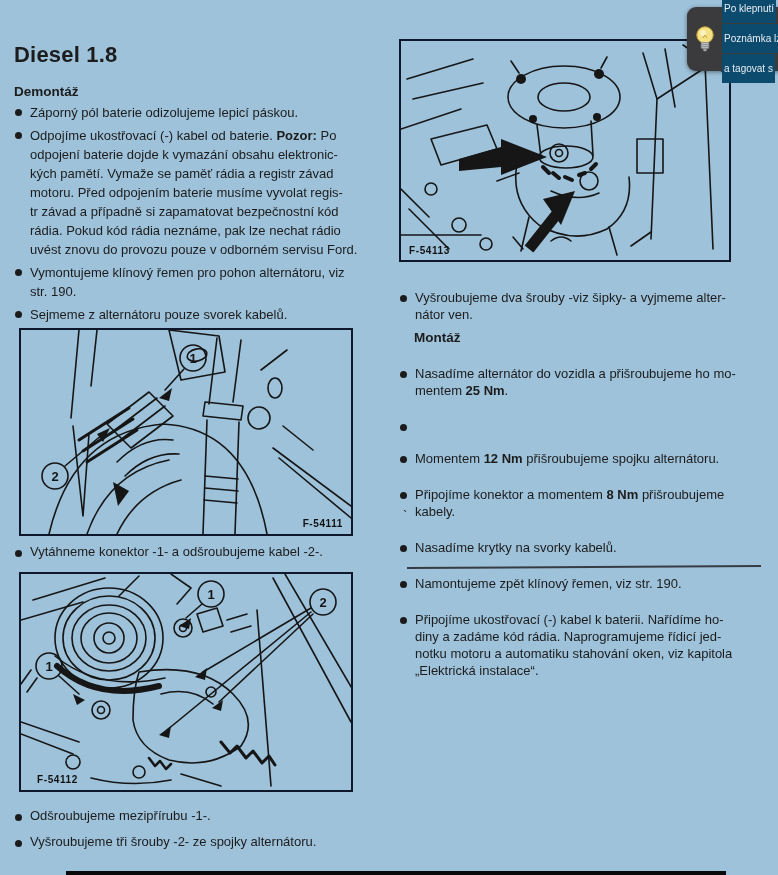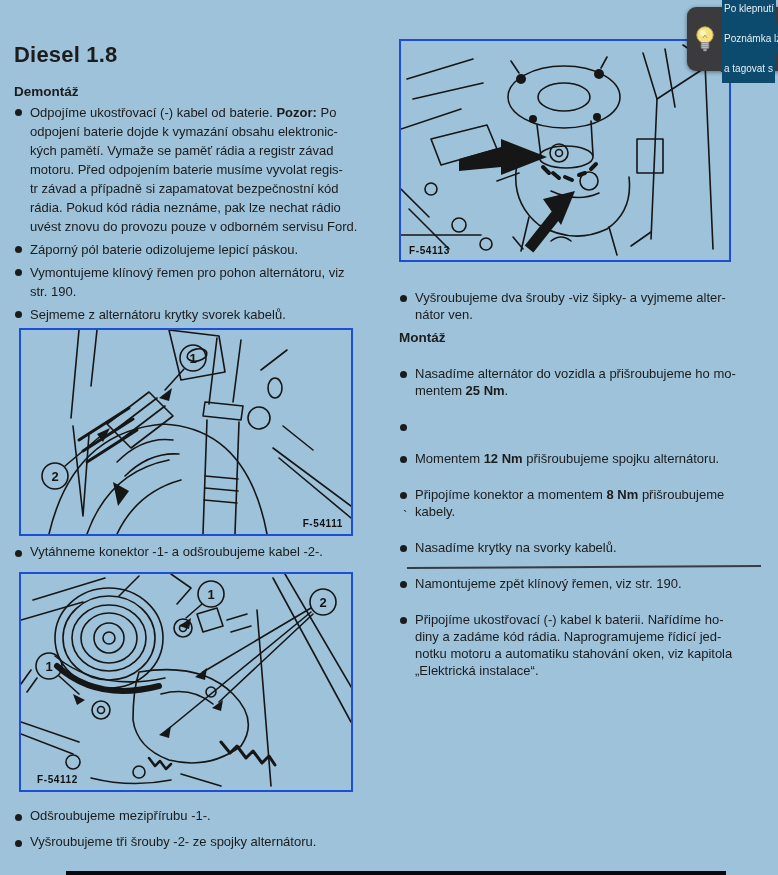--- a/index.html
+++ b/index.html
@@ -10,64 +10,64 @@
   .h{font-size:13.5px;font-weight:bold}
   .list{position:absolute;display:flex;flex-direction:column}
   .li{display:flex;margin-top:4px}
   .dot{flex:none;width:7px;height:7px;border-radius:50%;background:#1b1b1b;margin:6px 8px 0 1px}
   .txt{white-space:pre-line;font-size:13px}
   .left-list .txt{line-height:19px}
   .right-list .txt{line-height:17px}
   .right-list .li{margin-top:19px}
   .b{font-weight:bold}
   .cap{position:absolute;display:flex;font-size:13px}
-  .fig{position:absolute;border:2px solid #1d4ed8}
+  .fig{position:absolute;border:2px solid #0f172a}
   .fig svg{display:block}
   .figlabel{position:absolute;font-size:10px;font-weight:bold;letter-spacing:.6px;color:#111}
   .sk{stroke:#161616;stroke-width:1.6;fill:none;stroke-linecap:round;stroke-linejoin:round}
   .fill{fill:#161616;stroke:none}
   text.co{font:bold 13px "Liberation Sans",sans-serif;fill:#161616;text-anchor:middle}
   .mrule{position:absolute;left:407px;top:566px;width:354px;height:2px;background:#373c42;transform:rotate(-.3deg)}
   .stray{position:absolute;left:403px;top:508px;font-size:13px}
   .bottombar{position:absolute;left:66px;top:871px;width:660px;height:4px;background:#0a0a0a}
   .tooltip{position:absolute;left:687px;top:7px;width:140px;height:64px;background:#3b3b3d;
            border-radius:9px;box-shadow:0 1px 4px rgba(0,0,0,.45);display:flex;align-items:center;padding-left:7px;box-sizing:border-box}
   .tt-lines{margin-left:6px;display:flex;flex-direction:column;align-items:flex-start}
   .tt-line{background:#0c4a6e;color:#e8eef2;font-size:10px;line-height:13px;padding:8px 2px;margin-bottom:1px;white-space:nowrap}
-  .montaz{margin:7px 0 1px 0}
+  .montaz{margin:7px 0 1px 15px}
 </style>
 </head>
 <body>
 
 <div class="abs title">Diesel 1.8</div>
 <div class="abs h" style="left:14px;top:84px">Demontáž</div>
 
 <div class="list left-list" style="left:14px;top:99px;width:376px">
+  <div class="li">
+      <span class="dot"></span>
+      <span class="txt"><span>Záporný pól baterie odizolujeme lepicí páskou.</span></span>
+    </div>
   <div class="li">
       <span class="dot"></span>
       <span class="txt"><span>Odpojíme ukostřovací (-) kabel od baterie. </span><span class="b">Pozor:</span><span> Po
 odpojení baterie dojde k vymazání obsahu elektronic-
 kých pamětí. Vymaže se paměť rádia a registr závad
 motoru. Před odpojením baterie musíme vyvolat regis-
 tr závad a případně si zapamatovat bezpečnostní kód
 rádia. Pokud kód rádia neznáme, pak lze nechat rádio
 uvést znovu do provozu pouze v odborném servisu Ford.</span></span>
     </div>
   <div class="li">
       <span class="dot"></span>
-      <span class="txt"><span>Záporný pól baterie odizolujeme lepicí páskou.</span></span>
-    </div>
-  <div class="li">
-      <span class="dot"></span>
       <span class="txt"><span>Vymontujeme klínový řemen pro pohon alternátoru, viz
 str. 190.</span></span>
     </div>
   <div class="li">
       <span class="dot"></span>
-      <span class="txt"><span>Sejmeme z alternátoru krytky svorek kabelů.</span></span>
+      <span class="txt"><span>Sejmeme z alternátoru pouze svorek kabelů.</span></span>
     </div>
 </div>
 
 <div class="fig" style="left:19px;top:328px;width:330px;height:204px">
   <svg width="330" height="204" viewBox="0 0 330 204">
     <g class="sk">
       <path d="M58,0 L50,88 M76,0 L70,56"></path>
       <path d="M52,96 L62,186 L68,104"></path>
       <path d="M148,0 L198,6 L204,42 L160,50 Z"></path>
       <ellipse cx="176" cy="25" rx="10" ry="6" transform="rotate(-12 176 25)"></ellipse>

